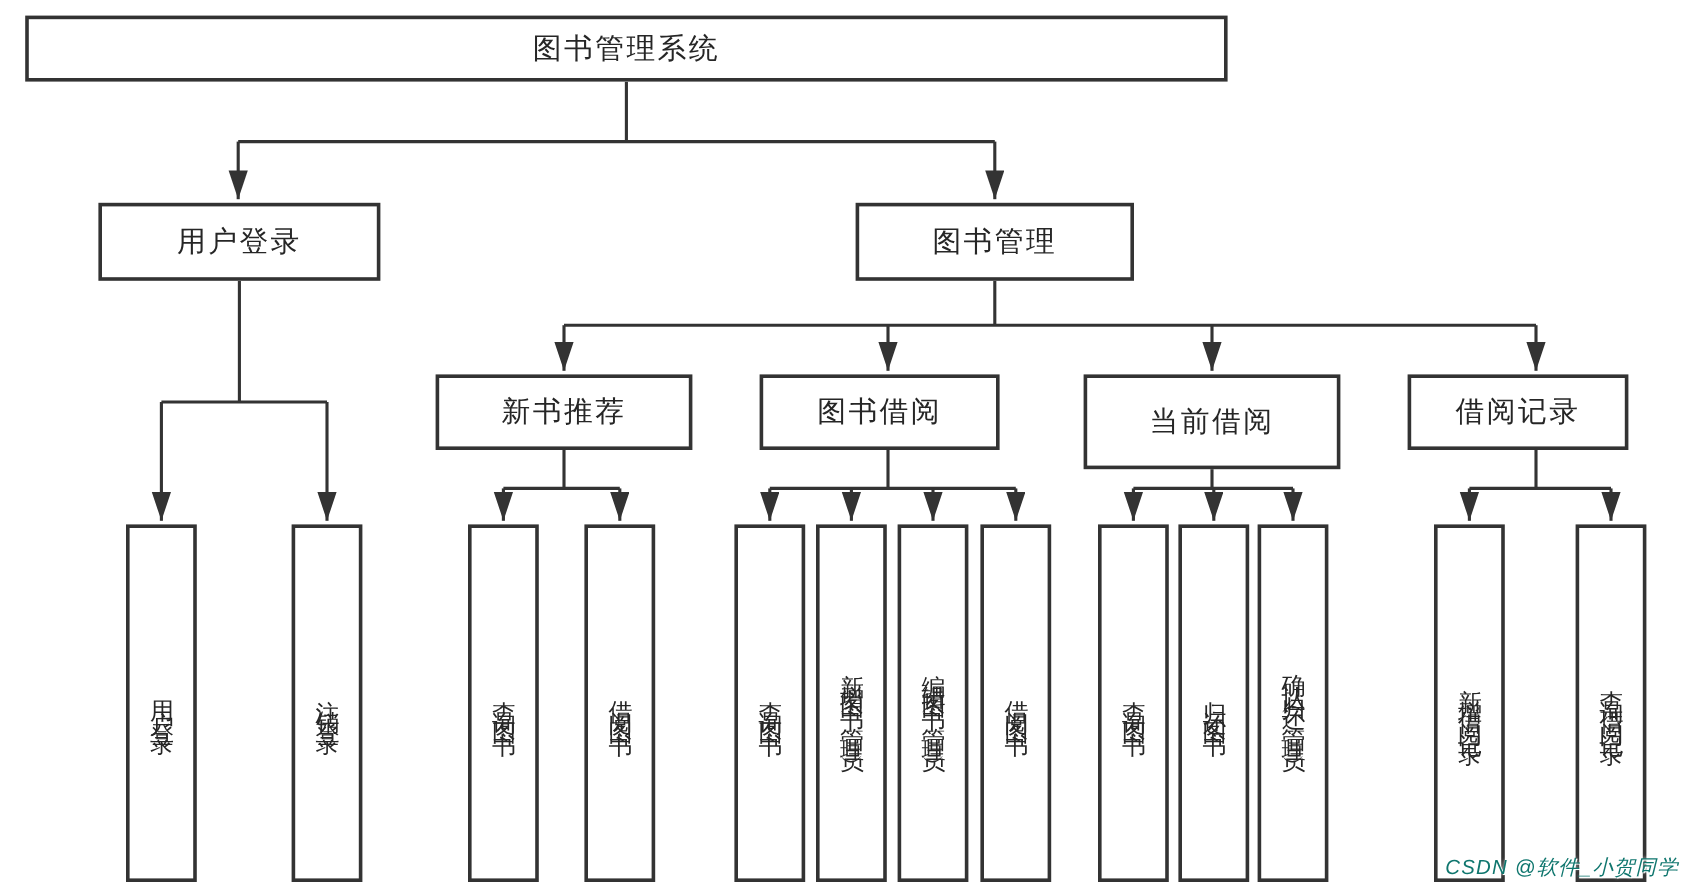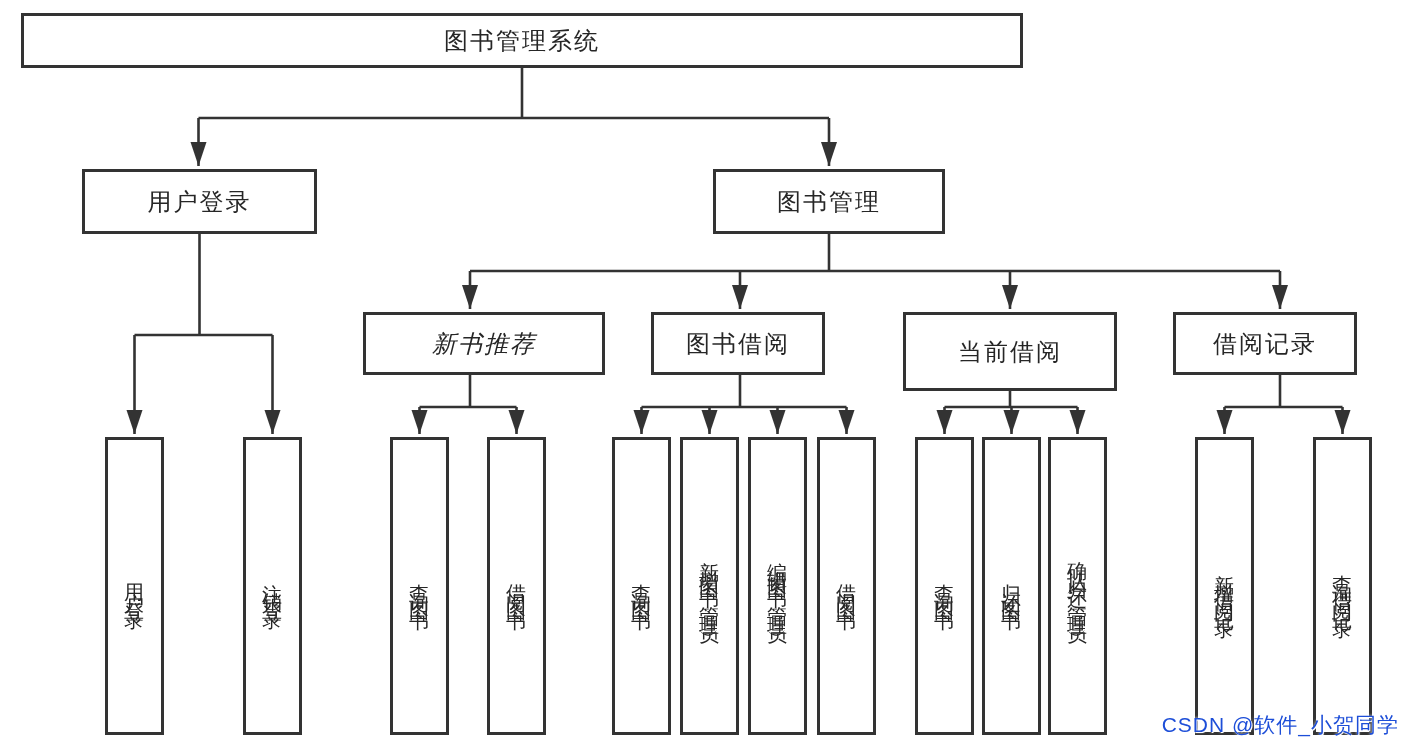--- a/index.html
+++ b/index.html
@@ -31,25 +31,26 @@
     writing-mode:vertical-rl;
     text-orientation:mixed;
     font-size:20px;
     letter-spacing:9px;
     line-height:1;
     padding:12px 0;
   }
   .watermark{
     position:absolute;
     z-index:5;
-    font-size:21px;
+    font-size:17px;
     letter-spacing:1px;
-    color:#1d4ed8;
+    color:#0f766e;
     text-shadow:0 0 3px #ffffff, 1px 1px 0 #ffffff;
     white-space:nowrap;
+    font-style:italic;
   }
 </style>
 </head>
 <body>
 
 <div id="canvas">
 
   <svg id="edges" width="1405" height="747" viewBox="0 0 1405 747">
     <defs>
       <marker id="arw" markerUnits="userSpaceOnUse" markerWidth="30" markerHeight="20" refX="24" refY="8" orient="auto">
@@ -110,22 +111,22 @@
       <path d="M1224.5,407 V434" marker-end="url(#arw)"></path>
       <path d="M1342.5,407 V434" marker-end="url(#arw)"></path>
     </g>
   </svg>
 
   <div class="node hnode" style="left:21px;top:13px;width:1002px;height:55px;">图书管理系统</div>
 
   <div class="node hnode" style="left:82px;top:169px;width:235px;height:65px;">用户登录</div>
   <div class="node hnode" style="left:713px;top:169px;width:232px;height:65px;">图书管理</div>
 
-  <div class="node hnode" style="left:363px;top:312px;width:242px;height:63px;font-style:italic;">新书推荐</div>
-  <div class="node hnode" style="left:651px;top:312px;width:174px;height:63px;text-align:right;">图书借阅</div>
+  <div class="node hnode" style="left:363px;top:312px;width:214px;height:63px;">新书推荐</div>
+  <div class="node hnode" style="left:633px;top:312px;width:200px;height:63px;text-align:right;">图书借阅</div>
   <div class="node hnode" style="left:903px;top:312px;width:214px;height:79px;">当前借阅</div>
   <div class="node hnode" style="left:1173px;top:312px;width:184px;height:63px;">借阅记录</div>
 
   <div class="node vnode" style="left:105px;top:437px;width:59px;height:298px;">用户登录</div>
   <div class="node vnode" style="left:243px;top:437px;width:59px;height:298px;">注销登录</div>
 
   <div class="node vnode" style="left:390px;top:437px;width:59px;height:298px;">查询图书</div>
   <div class="node vnode" style="left:487px;top:437px;width:59px;height:298px;">借阅图书</div>
 
   <div class="node vnode" style="left:612px;top:437px;width:59px;height:298px;">查询图书</div>

